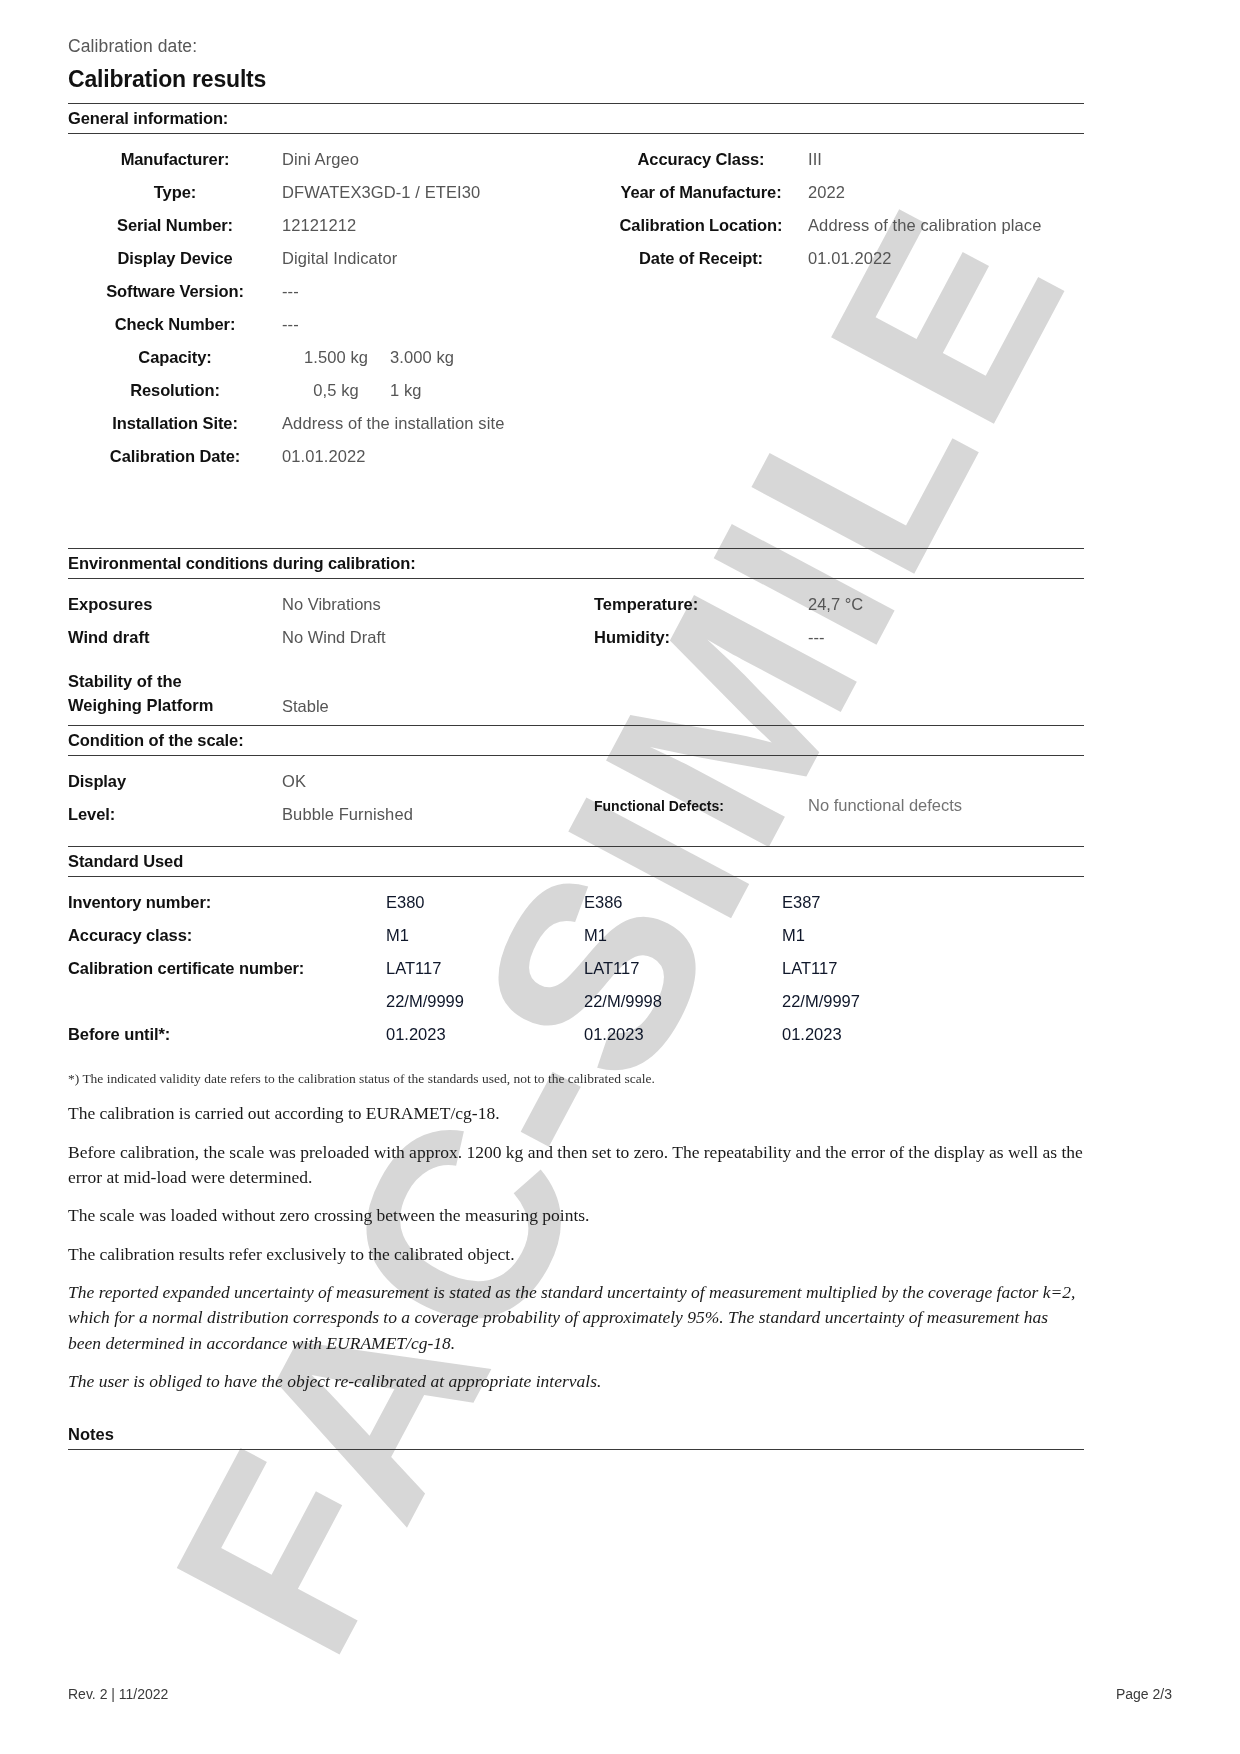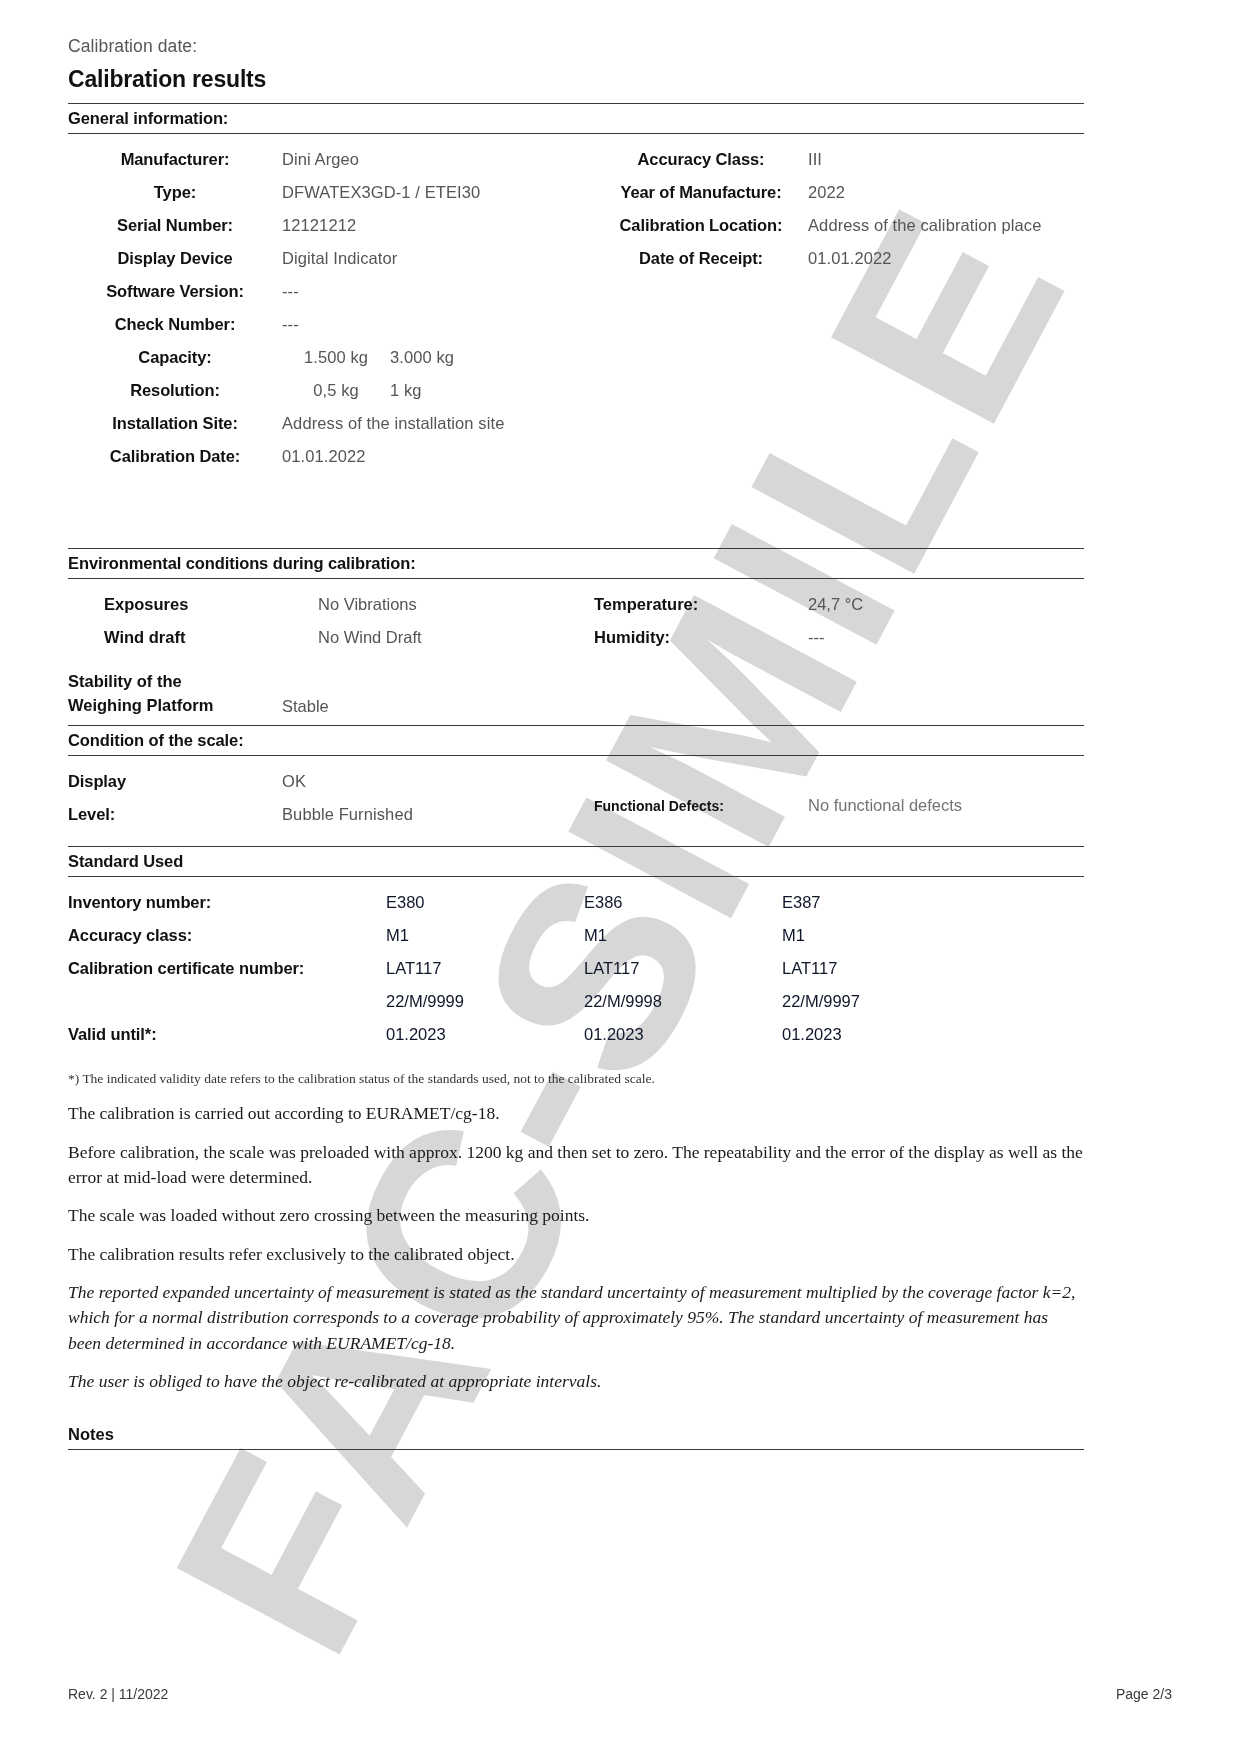--- a/index.html
+++ b/index.html
@@ -113,21 +113,21 @@
   .spacer-sm { height: 8px; }
 
   
   .env-row {
     display: flex;
     min-height: 33px;
     align-items: baseline;
   }
   .env-left  { flex: 0 0 50%; max-width: 50%; display: flex; align-items: baseline; }
   .env-right { flex: 0 0 50%; max-width: 50%; display: flex; align-items: baseline; padding-left: 18px; }
-  .env-left .lbl  { flex: 0 0 214px; max-width: 214px; font-size: 16.5px; font-weight: 700; color:#111;margin-left:36px; }
+  .env-left .lbl  { flex: 0 0 214px; max-width: 214px; font-size: 16.5px; font-weight: 700; color:#111; }
   .env-right .lbl { flex: 0 0 214px; max-width: 214px; font-size: 16.5px; font-weight: 700; color:#111; }
   .env-left .val, .env-right .val { font-size: 16.5px; color: #555; }
 
   .stability-block { display: flex; align-items: flex-end; min-height: 56px; }
   .stability-block .lbl {
     flex: 0 0 214px; max-width: 214px;
     font-size: 16.5px; font-weight: 700; color: #111; line-height: 1.42;
   }
   .stability-block .val { font-size: 16.5px; color: #555; padding-bottom: 1px; }
 
@@ -388,21 +388,21 @@
       </div>
 
       <div class="std-row">
         <div class="lbl"></div>
         <div class="cell">22/M/9999</div>
         <div class="cell">22/M/9998</div>
         <div class="cell">22/M/9997</div>
       </div>
 
       <div class="std-row">
-        <div class="lbl">Valid until*:</div>
+        <div class="lbl">Before until*:</div>
         <div class="cell">01.2023</div>
         <div class="cell">01.2023</div>
         <div class="cell">01.2023</div>
       </div>
 
     </div>
 
     <div class="note-star">*) The indicated validity date refers to the calibration status of the standards used, not to the calibrated scale.</div>
 
     <p class="serif">The calibration is carried out according to EURAMET/cg-18.</p>

